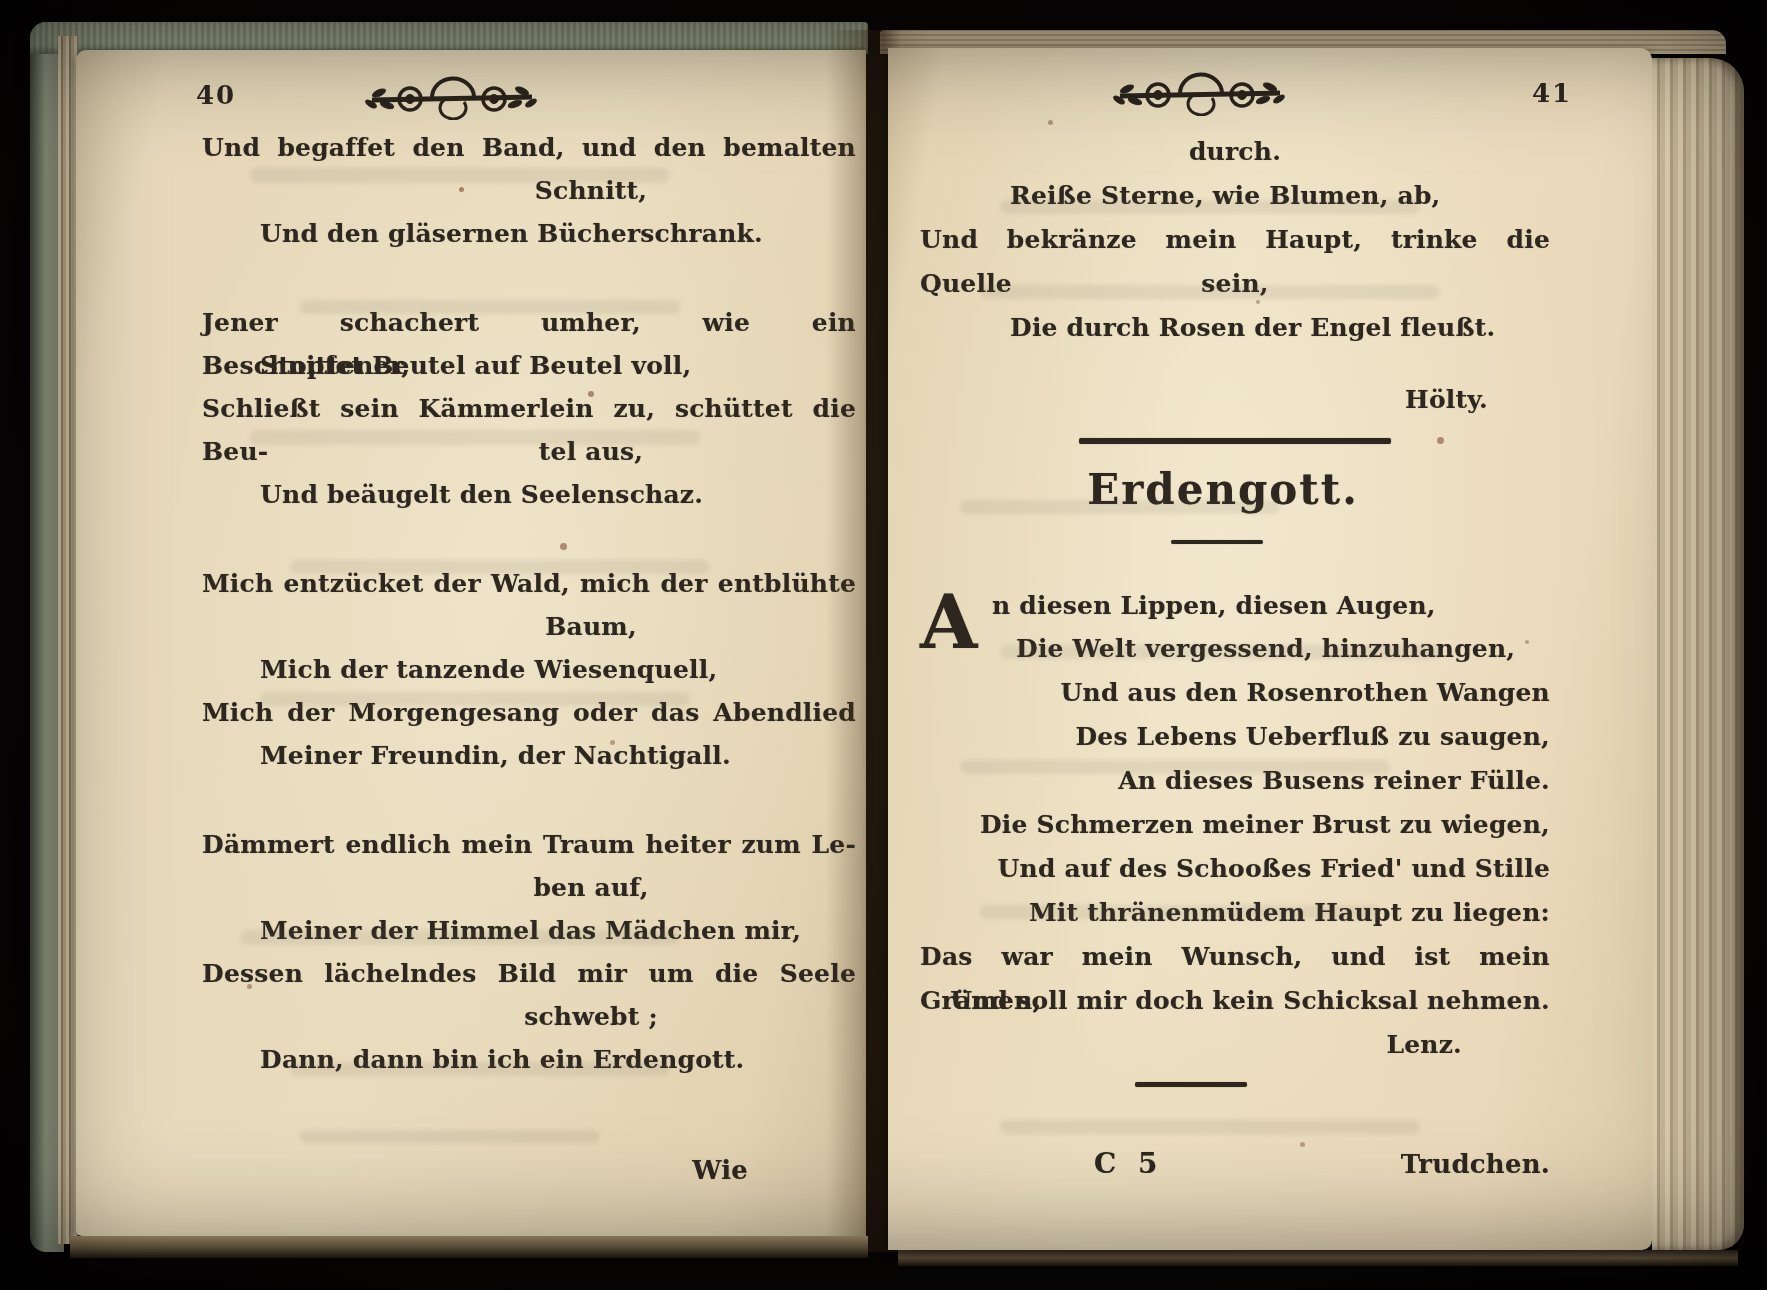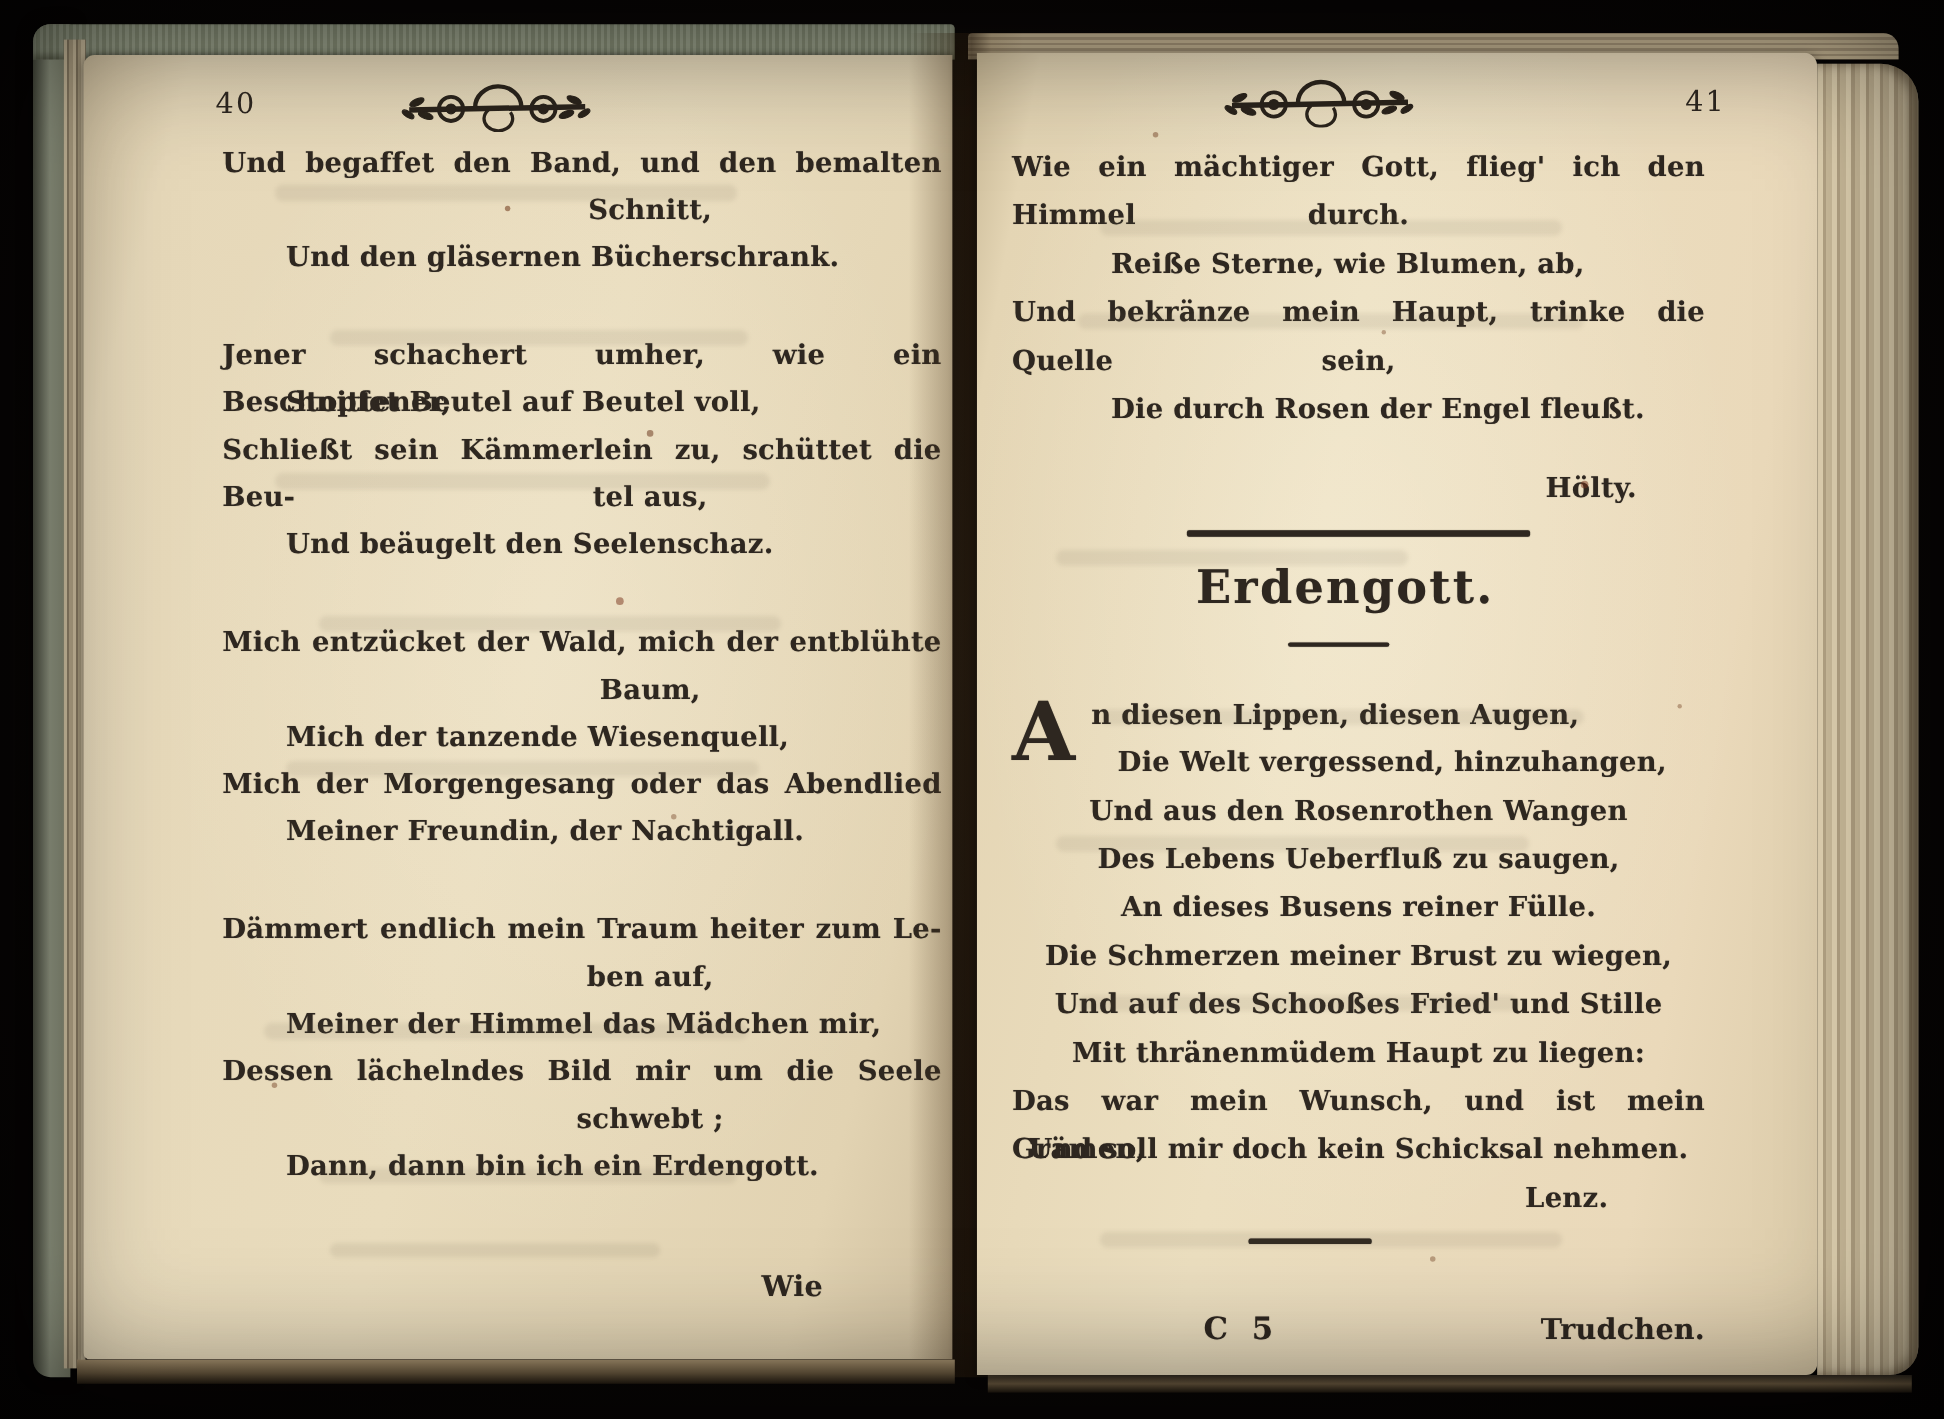--- a/index.html
+++ b/index.html
@@ -32,33 +32,33 @@
     border-radius:0 34px 26px 0;box-shadow:inset -8px 0 10px rgba(60,45,25,.55);}
   .edge-bottom-left{position:absolute;left:70px;top:1236px;width:798px;height:22px;
     background:linear-gradient(180deg,#a6916f 0%,#6b5a40 55%,#241c12 100%);}
   .edge-bottom-right{position:absolute;left:898px;top:1250px;width:840px;height:16px;
     background:linear-gradient(180deg,#a8937043 0%,#6b5a40 50%,#201910 100%);}
   .gutter{position:absolute;left:826px;top:30px;width:104px;height:1222px;pointer-events:none;
     background:linear-gradient(90deg,rgba(70,50,25,0) 0%,rgba(70,50,25,.30) 34%,rgba(45,30,14,.55) 55%,rgba(120,95,60,.18) 72%,rgba(70,50,25,0) 100%);}
   .vignette{position:absolute;inset:0;pointer-events:none;
     box-shadow:inset 0 0 120px 30px rgba(0,0,0,.55);}
   
-  .pageno{position:absolute;font-size:26px;font-weight:400;color:#2e2720;letter-spacing:2px;}
+  .pageno{position:absolute;font-size:26px;font-weight:700;color:#2e2720;letter-spacing:2px;}
   .pn-left{left:196px;top:80px;}
   .pn-right{left:1532px;top:78px;}
   .ornament{position:absolute;width:176px;height:44px;}
   .orn-left{left:364px;top:76px;}
   .orn-right{left:1112px;top:72px;}
   .verse{position:absolute;color:#2e2720;font-size:25px;font-weight:700;letter-spacing:.2px;
     text-shadow:0 0 1px rgba(46,39,32,.35);}
   .verse-left{left:202px;top:126px;width:654px;}
   .verse-right-intro{left:920px;top:130px;width:630px;}
   .ln{height:43px;line-height:43px;white-space:nowrap;}
   .vri .ln{height:44px;line-height:44px;}
-  .a-l{text-align:center;}
+  .a-l{text-align:right;}
   .a-i{padding-left:58px;}
   .vri .a-i{padding-left:90px;}
   .a-i2{padding-left:96px;}
   .a-j{text-align:justify;text-align-last:justify;white-space:normal;}
   .a-c{text-align:center;}
   .a-t{text-align:center;transform:translateX(62px);}
   .a-g{height:46px !important;}
   .catchword-row{margin-top:74px;text-align:right;padding-right:108px;font-size:26px;}
   .sig{height:44px;line-height:44px;text-align:right;font-size:25px;}
   .sig-hoelty{padding-right:62px;margin-top:28px;}
@@ -158,21 +158,20 @@
       <ellipse cx="15" cy="17" rx="7" ry="3" transform="rotate(-25 15 17)"></ellipse>
       <ellipse cx="23" cy="29" rx="7" ry="3" transform="rotate(20 23 29)"></ellipse>
       <ellipse cx="7" cy="28" rx="6" ry="2.6" transform="rotate(32 7 28)"></ellipse>
       <ellipse cx="158" cy="15" rx="7" ry="3" transform="rotate(25 158 15)"></ellipse>
       <ellipse cx="151" cy="28" rx="7" ry="3" transform="rotate(-20 151 28)"></ellipse>
       <ellipse cx="167" cy="27" rx="6" ry="2.6" transform="rotate(-32 167 27)"></ellipse>
     </g>
   </svg>
   <div class="verse verse-right-intro vri">
     <div>
-        <div class="ln a-j">Wie ein mächtiger Gott, flieg' ich den Himmel</div>
         <div class="ln a-c">durch.</div>
         <div class="ln a-i">Reiße Sterne, wie Blumen, ab,</div>
         <div class="ln a-j">Und bekränze mein Haupt, trinke die Quelle</div>
         <div class="ln a-c">sein,</div>
         <div class="ln a-i">Die durch Rosen der Engel fleußt.</div>
       </div>
     <div class="sig sig-hoelty">Hölty.</div>
     <div class="rule rule-long"></div>
     <div class="title">Erdengott.</div>
     <div class="rule rule-short"></div>

